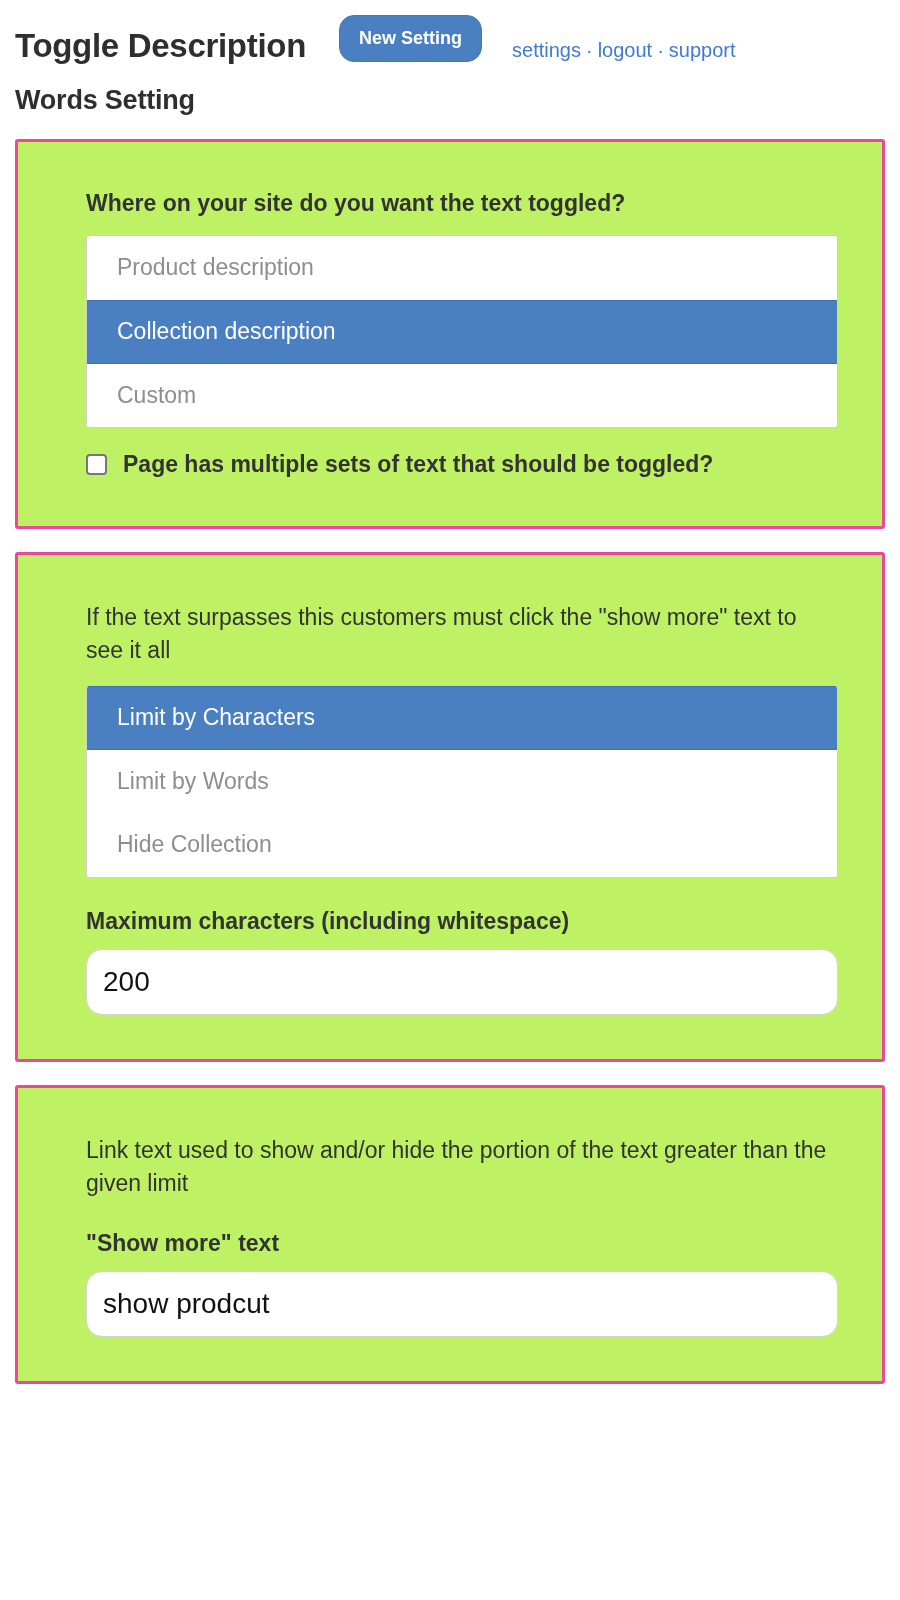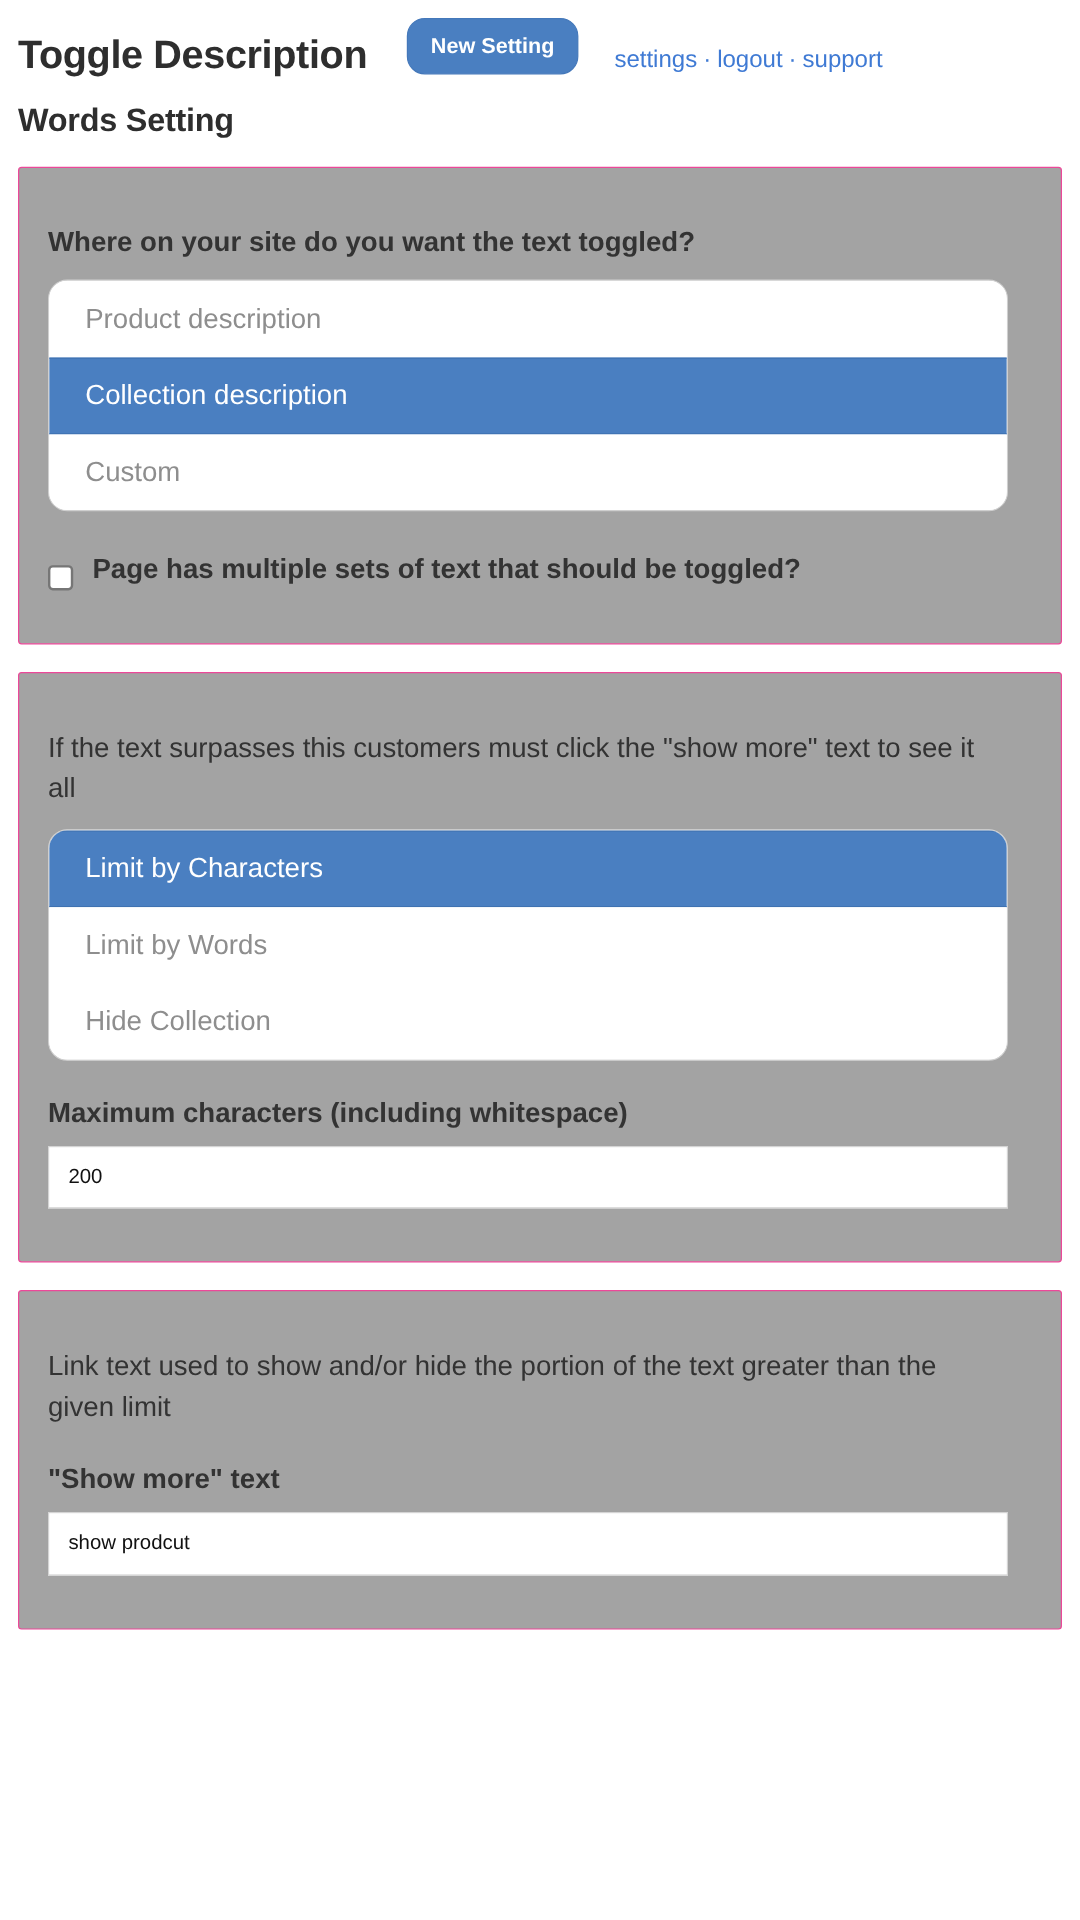--- a/index.html
+++ b/index.html
@@ -74,25 +74,25 @@
     font-size: 27px;
     font-weight: bold;
     color: #2e2e2e;
     margin: 22px 0 0 0;
     line-height: 1.2;
     letter-spacing: -0.2px;
   }
 
   
   .card {
-    background: #a3a3a3;
-    border: 1px solid #ec4899;
+    background: #bef264;
+    border: 3px solid #ec4899;
     border-radius: 3px;
     margin-top: 23px;
-    padding: 46px 44px 44px 24px;
+    padding: 46px 44px 44px 68px;
   }
 
   .field-label-strong {
     font-size: 23px;
     font-weight: bold;
     color: #333333;
     margin: 0 0 16px 0;
     line-height: 1.35;
   }
   .field-label-normal {
@@ -104,21 +104,21 @@
   }
   .field-label-strong.tight {
     margin-top: 28px;
     margin-bottom: 12px;
   }
 
   
   .listbox {
     background: #ffffff;
     border: 1px solid #cfcfcf;
-    border-radius: 16px;
+    border-radius: 4px;
     overflow: hidden;
   }
   .listbox-option {
     font-size: 23px;
     color: #8e8e8e;
     padding: 17px 0 17px 30px;
     line-height: 1.2;
     background: #ffffff;
     cursor: pointer;
     border-top: 1px solid transparent;
@@ -127,22 +127,22 @@
   .listbox-option.selected {
     background: #4a7fc1;
     color: #ffffff;
     border-top: 1px solid #3f72b1;
     border-bottom: 1px solid #3f72b1;
   }
 
   
   .checkbox-row {
     display: flex;
-    align-items: flex-end;
-    margin-top: 32px;
+    align-items: flex-start;
+    margin-top: 20px;
   }
   .cb {
     width: 21px;
     height: 21px;
     min-width: 21px;
     border: 2px solid #767676;
     border-radius: 4px;
     background: #ffffff;
     margin-top: 6px;
     margin-right: 16px;
@@ -153,25 +153,25 @@
     font-weight: bold;
     color: #333333;
     line-height: 1.45;
     cursor: pointer;
   }
 
   
   .text-input {
     display: block;
     width: 100%;
-    font-size: 17px;
+    font-size: 28px;
     color: #111111;
     background: #ffffff;
     border: 1px solid #d4d4d4;
-    border-radius: 0;
+    border-radius: 16px;
     padding: 15px 0 15px 16px;
     font-family: "Liberation Sans", sans-serif;
     line-height: 1.2;
     outline: none;
   }
   .text-input::placeholder { color: #9a9a9a; }
 </style>
 </head>
 <body>
 

